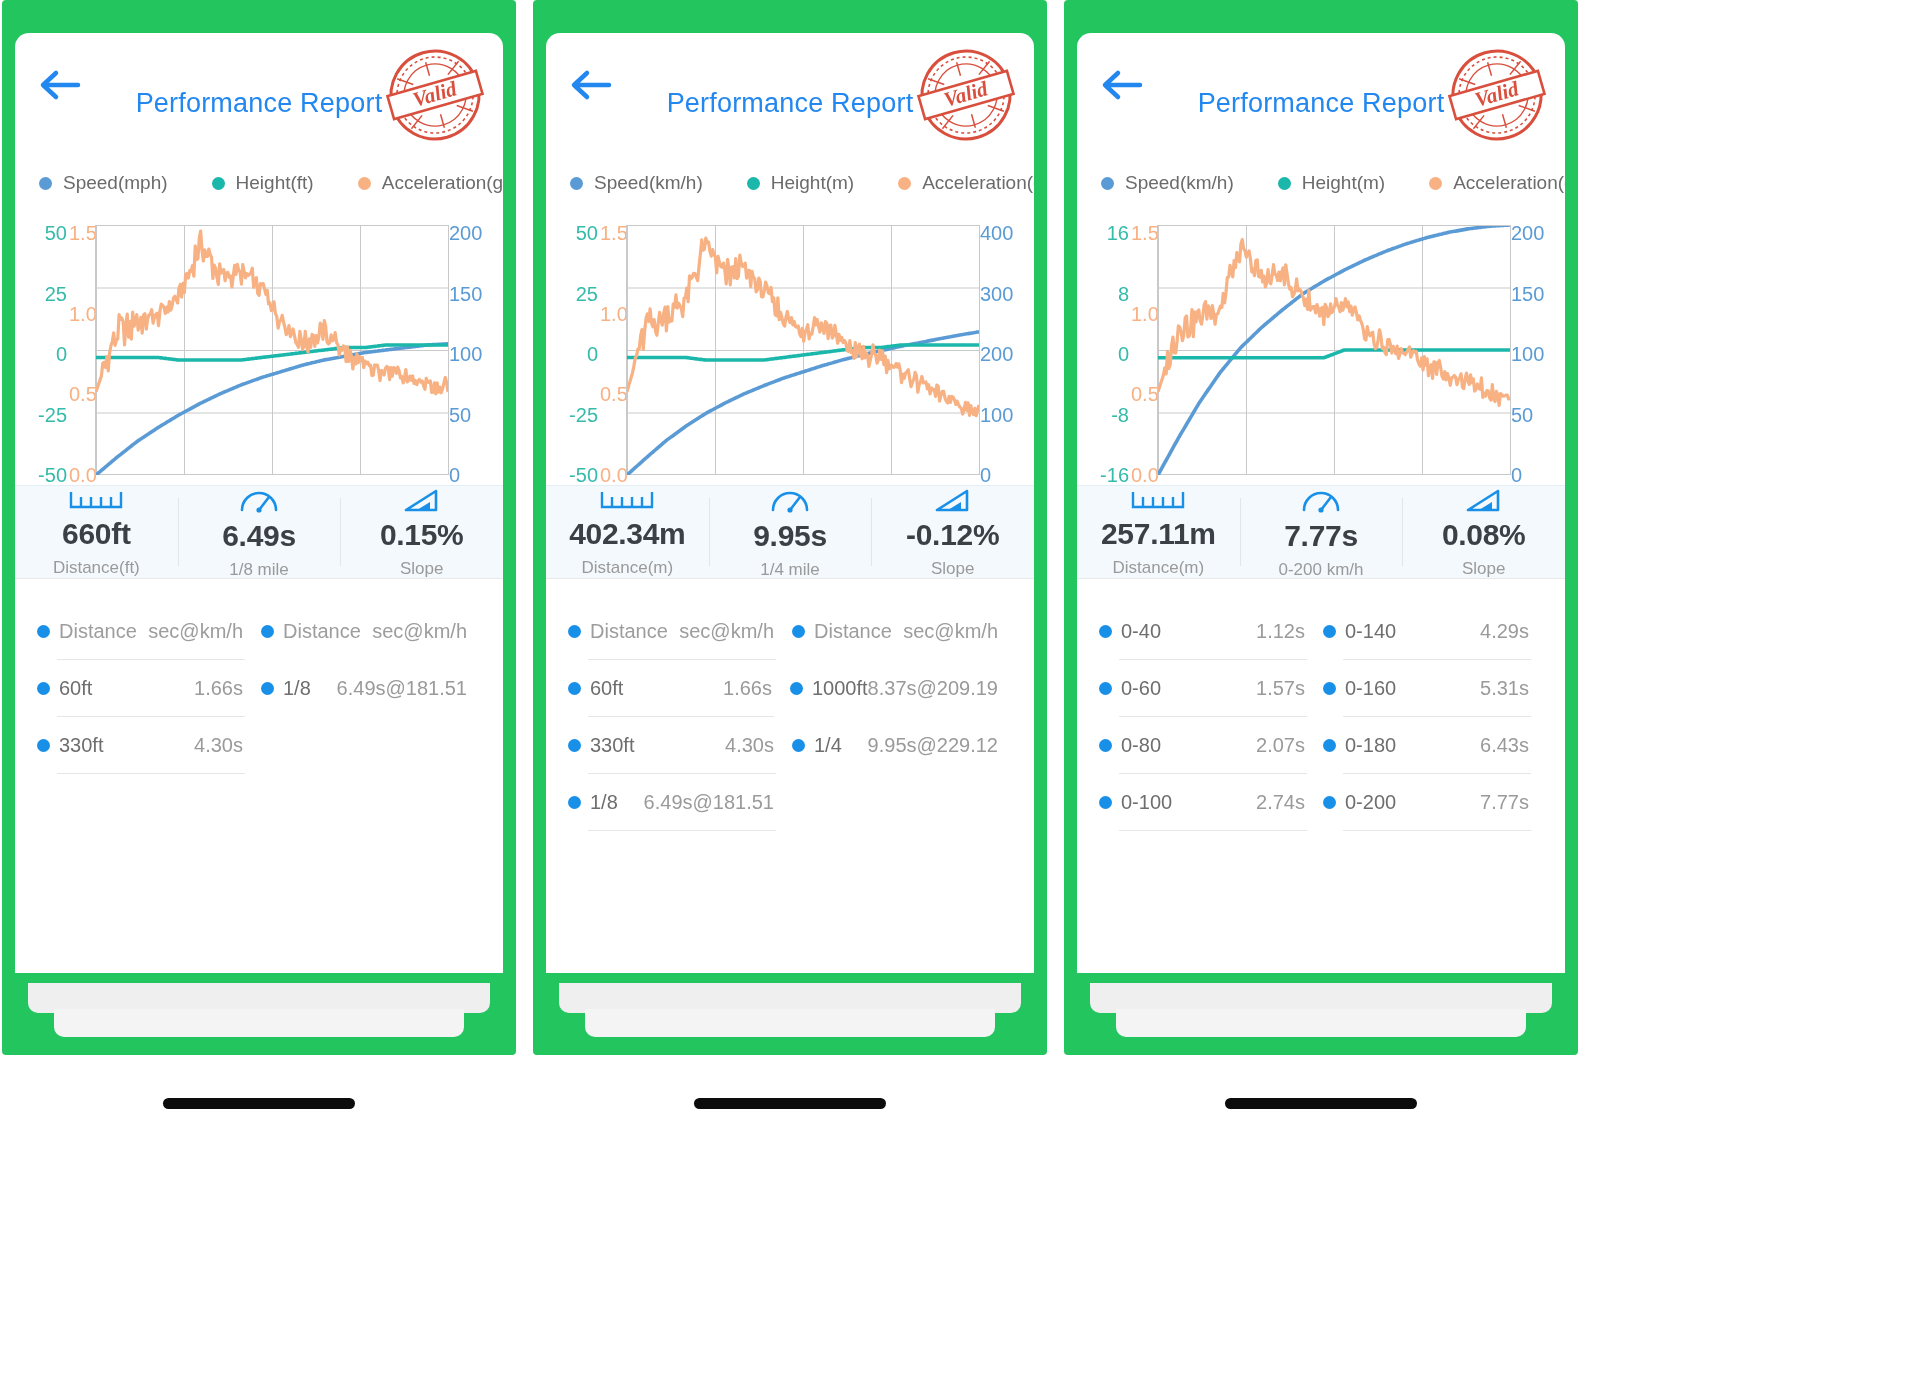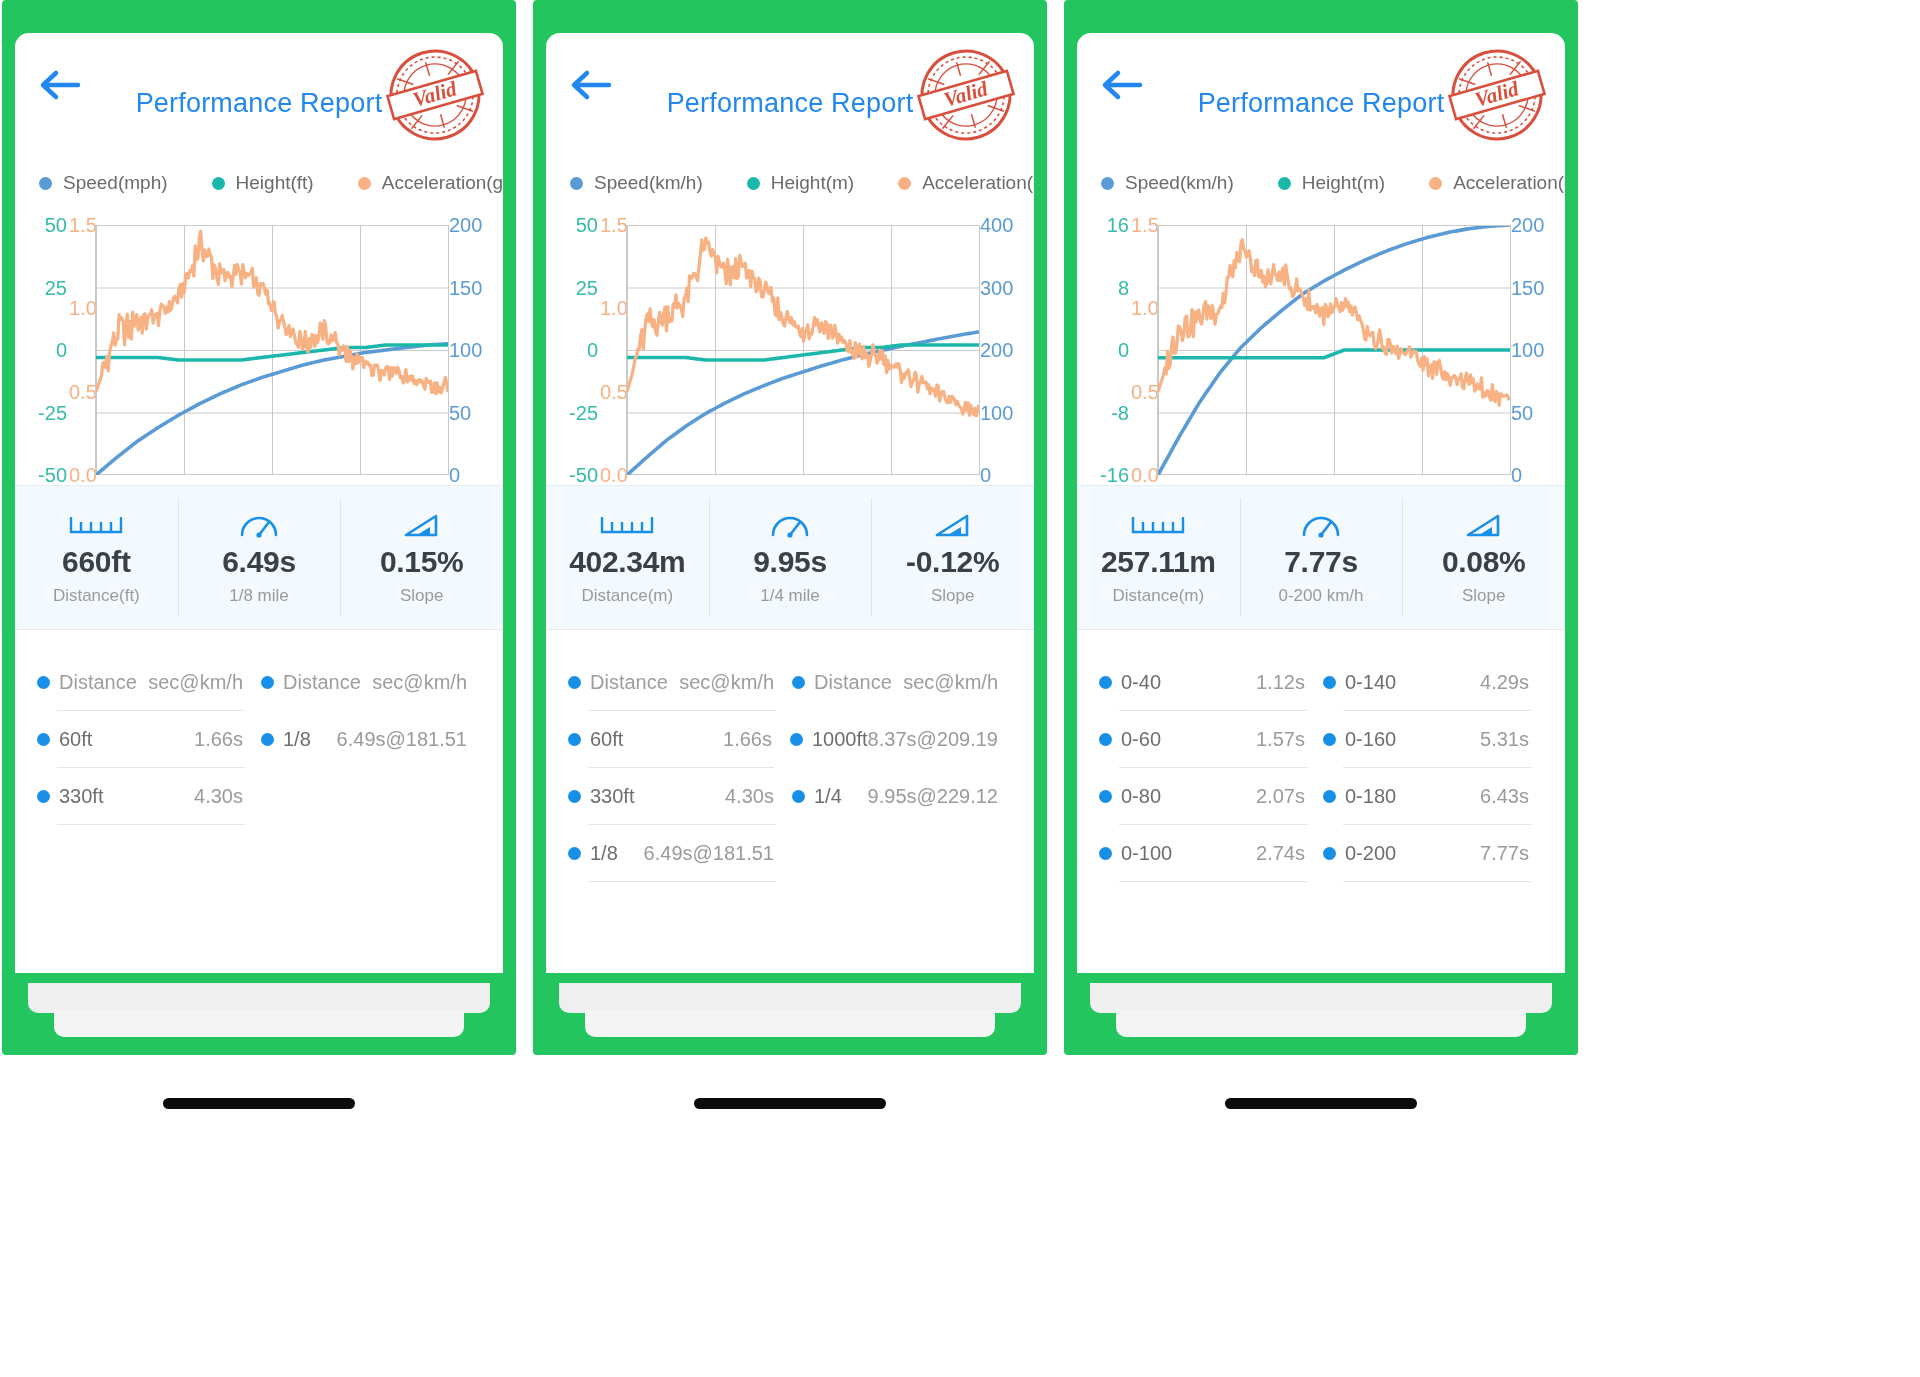--- a/index.html
+++ b/index.html
@@ -119,21 +119,21 @@
 
   
   .chart-area {
     position: relative;
     height: 270px;
     margin: 10px 8px 0 4px;
     flex: 0 0 auto;
   }
   .axis-left1, .axis-left2, .axis-right {
     position: absolute;
-    top: 0; bottom: 0;
+    top: 8px; bottom: 0;
     width: 46px;
     display: flex;
     flex-direction: column;
     justify-content: space-between;
     font-size: 20px;
   }
   .axis-left1 { left: 2px; color: #35bba9; text-align: right; align-items: flex-end; }
   .axis-left2 { left: 50px; color: #f7b183; text-align: left; align-items: flex-start; }
   .axis-right { right: 0px; color: #5b9bd5; text-align: left; align-items: flex-start; }
   .axis-left1 span, .axis-left2 span, .axis-right span { line-height: 1; }
@@ -162,21 +162,21 @@
     border-bottom: 1px solid #c9c9c9;
   }
   .plot svg { position: absolute; inset: 0; width: 100%; height: 100%; display:block; }
 
   
   .metrics {
     display: flex;
     background: #f4f9fd;
     border-top: 1px solid #e4eef6;
     border-bottom: 1px solid #e9e9e9;
-    height: 145px;
+    height: 94px;
     flex: 0 0 auto;
   }
   .metric {
     flex: 1;
     display: flex;
     flex-direction: column;
     align-items: center;
     justify-content: center;
     position: relative;
   }

